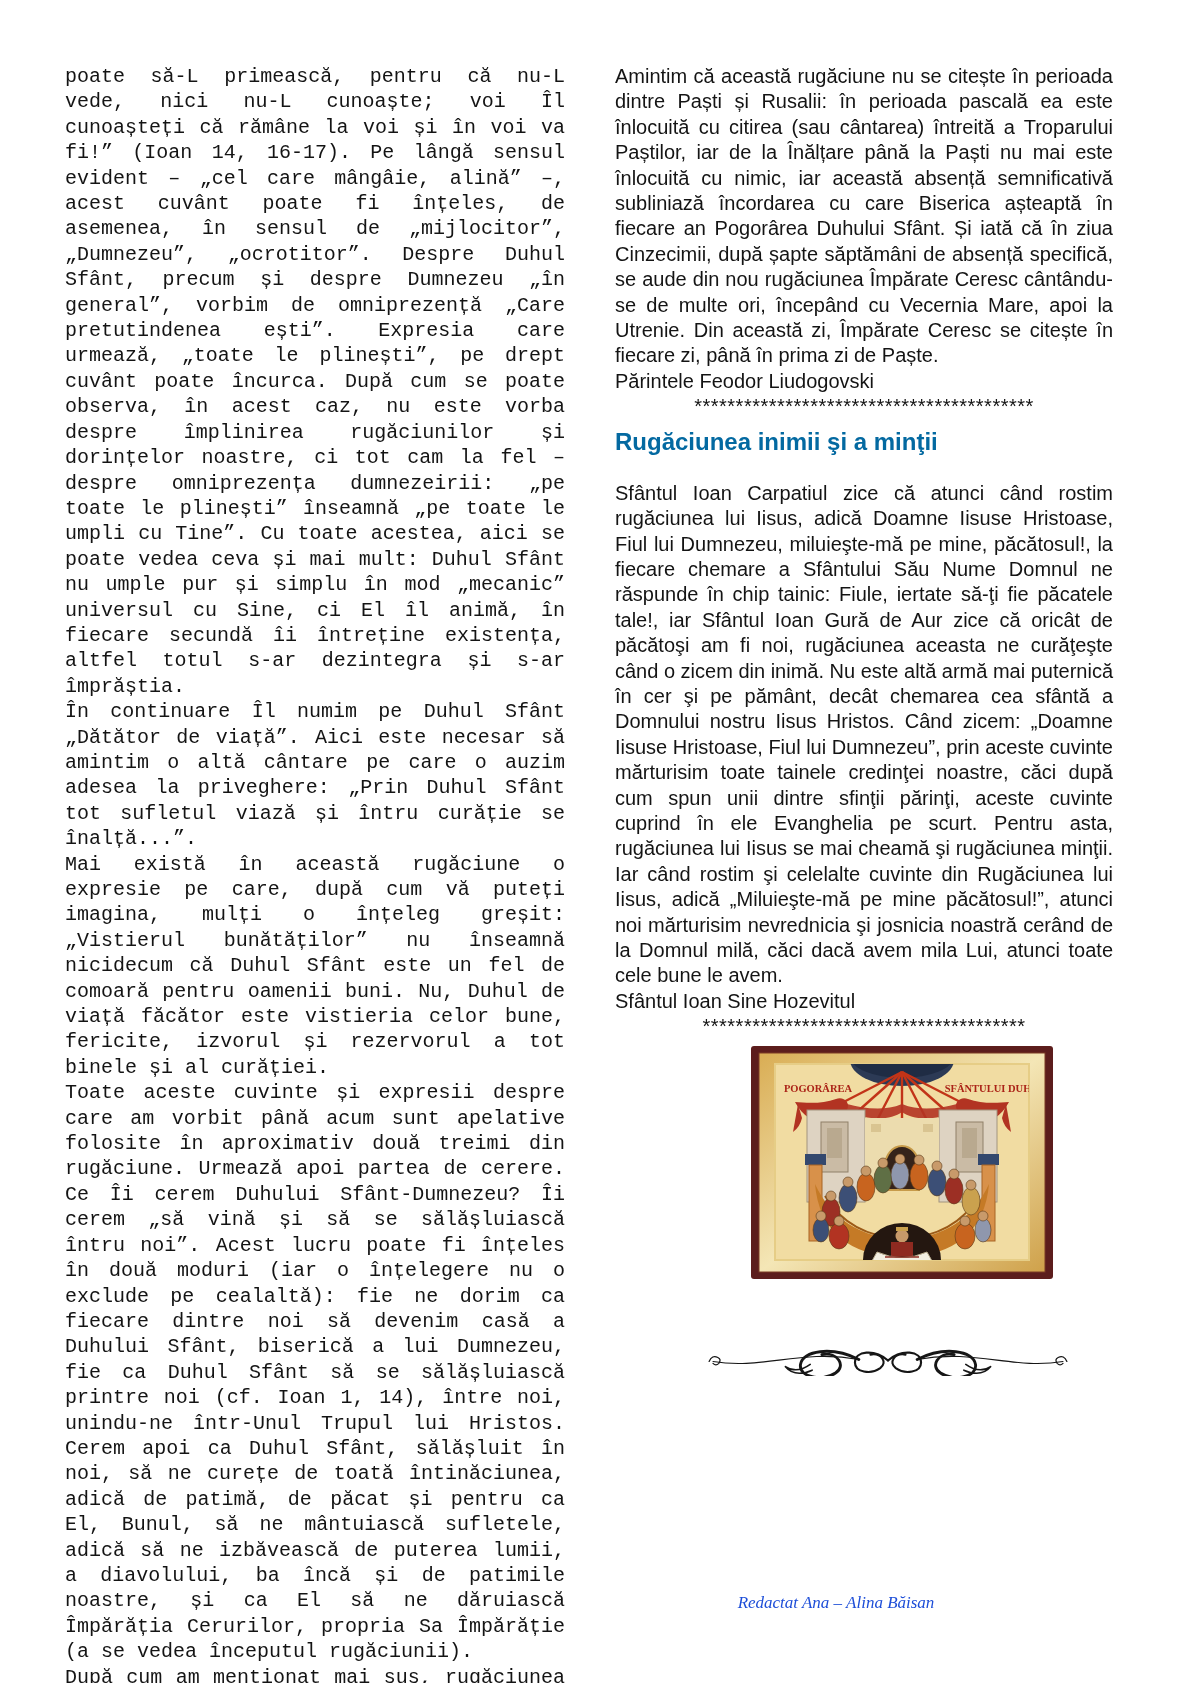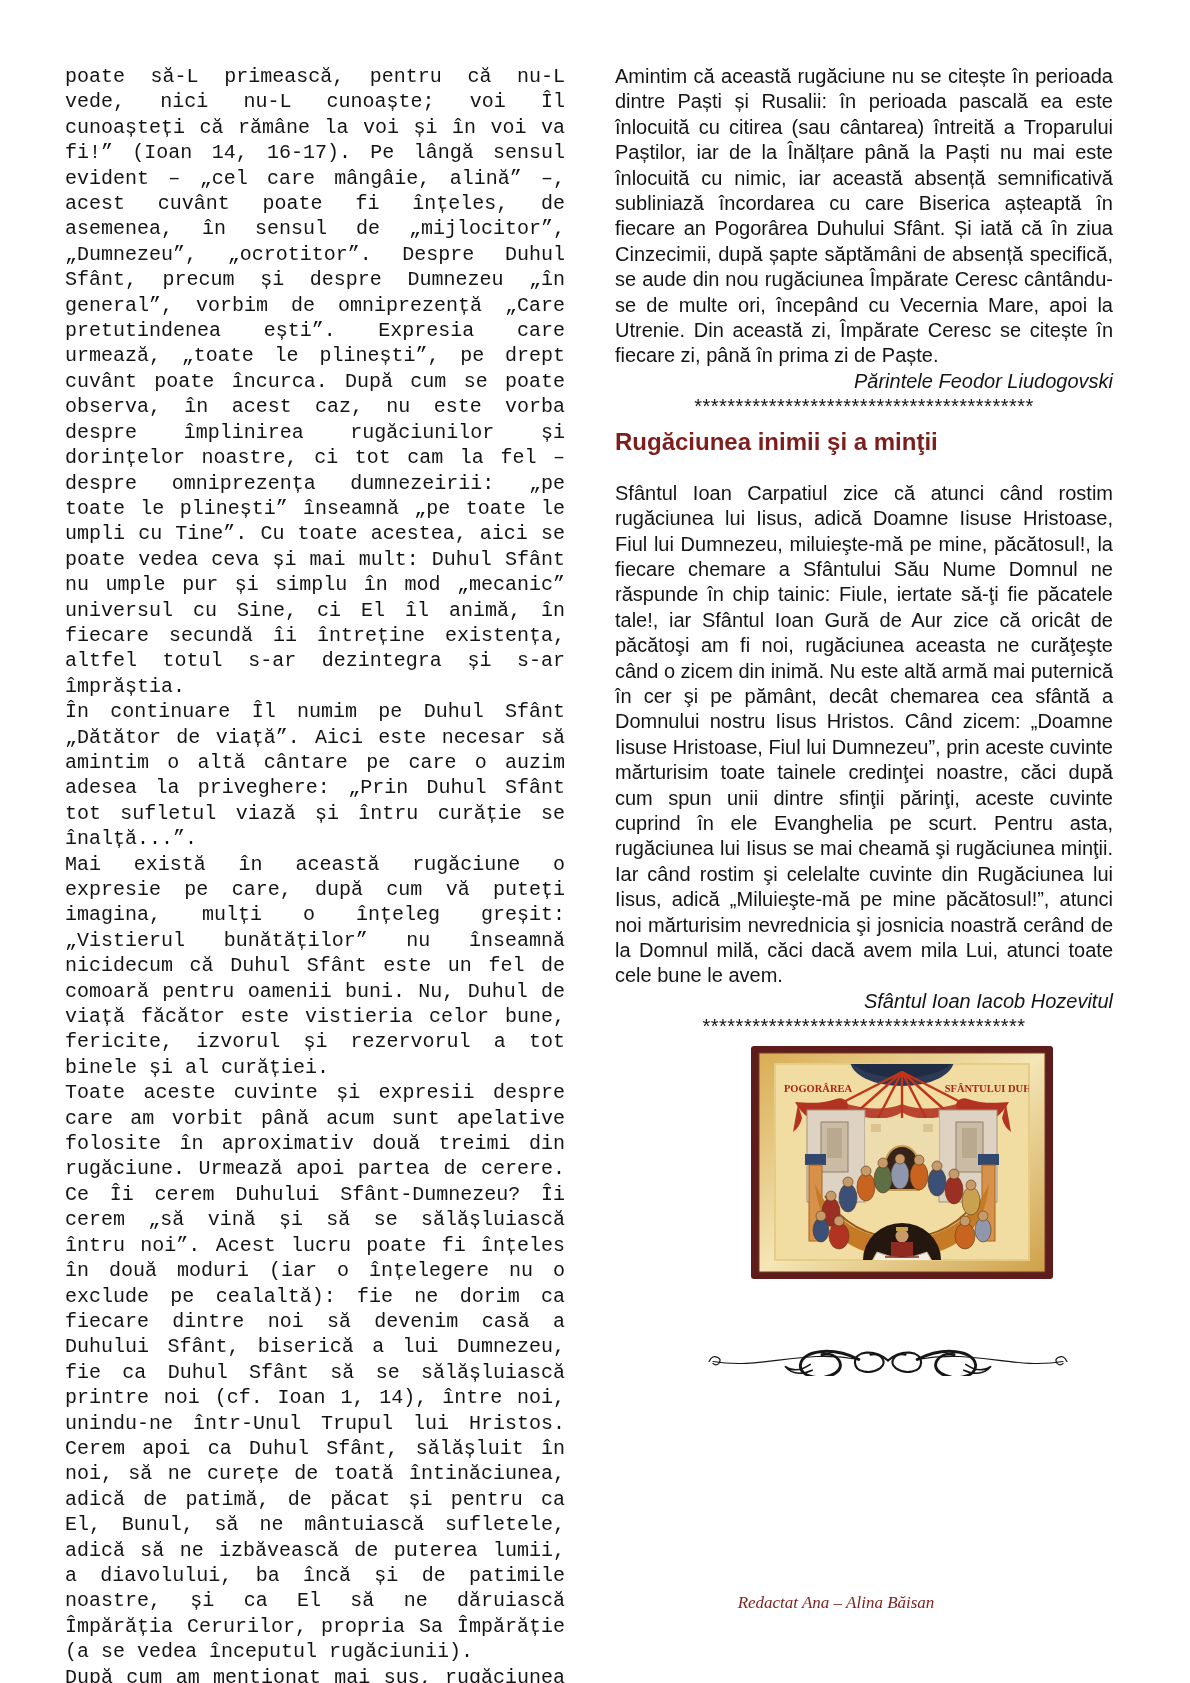--- a/index.html
+++ b/index.html
@@ -13,41 +13,41 @@
   }
   .column {
     position:absolute; top:64px;
     font-size:20px; line-height:25.4px;
     text-align:justify;
   }
   .col-left  { left:65px;  width:500px;font-family:Liberation Mono, monospace; }
   .col-right { left:615px; width:498px; }
   .para { margin:0; text-align:justify; }
   .attribution {
-    margin:0; font-style:italic; text-align:right;
+    margin:0; text-align:left;
   }
   .separator {
     margin:0; text-align:center; white-space:nowrap; overflow:hidden;
     letter-spacing:0.5px;
   }
   .section-heading {
     margin:7px 0 24px 0;
     font-size:24px; font-weight:bold; line-height:30px;
     text-align:left;
   }
   .flourish-wrap { margin:10px auto 0 auto; width:386px; }
   .flourish-wrap.right-pos { margin:4px 0 0 76px; width:394px; }
   .icon-wrap {
     margin:6px 0 0 136px;
     width:302px; height:291px;
   }
   .page-footer {
     position:absolute; top:1593px; left:587px; width:498px;
     font-family:"Liberation Serif", "DejaVu Serif", serif;
-    font-style:italic; font-size:17px; color:#7f1d1d;
+    font-style:italic; font-size:17px; color:#1d4ed8;
     text-align:center;
   }
   svg { display:block; }
 </style>
 </head>
 <body>
 
 <div class="column col-left">
   <p class="para">poate să-L primească, pentru că nu-L vede, nici nu-L cunoaște; voi Îl cunoașteți că rămâne la voi și în voi va fi!” (Ioan 14, 16-17). Pe lângă sensul evident – „cel care mângâie, alină” –, acest cuvânt poate fi înțeles, de asemenea, în sensul de „mijlocitor”, „Dumnezeu”, „ocrotitor”. Despre Duhul Sfânt, precum și despre Dumnezeu „în general”, vorbim de omniprezență „Care pretutindenea ești”. Expresia care urmează, „toate le plinești”, pe drept cuvânt poate încurca. După cum se poate observa, în acest caz, nu este vorba despre împlinirea rugăciunilor și dorințelor noastre, ci tot cam la fel – despre omniprezența dumnezeirii: „pe toate le plinești” înseamnă „pe toate le umpli cu Tine”. Cu toate acestea, aici se poate vedea ceva și mai mult: Duhul Sfânt nu umple pur și simplu în mod „mecanic” universul cu Sine, ci El îl animă, în fiecare secundă îi întreține existența, altfel totul s-ar dezintegra și s-ar împrăștia.</p>
   <p class="para">În continuare Îl numim pe Duhul Sfânt „Dătător de viață”. Aici este necesar să amintim o altă cântare pe care o auzim adesea la priveghere: „Prin Duhul Sfânt tot sufletul viază și întru curăție se înalță...”.</p>
@@ -69,23 +69,23 @@
         <path d="M280,24 q14,10 26,2 q-10,12 -28,4" stroke-width="1.6"></path>
       </g>
     </svg>
   </div>
 </div>
 
 <div class="column col-right">
   <p class="para">Amintim că această rugăciune nu se citește în perioada dintre Paști și Rusalii: în perioada pascală ea este înlocuită cu citirea (sau cântarea) întreită a Troparului Paștilor, iar de la Înălțare până la Paști nu mai este înlocuită cu nimic, iar această absență semnificativă subliniază încordarea cu care Biserica așteaptă în fiecare an Pogorârea Duhului Sfânt. Și iată că în ziua Cinzecimii, după șapte săptămâni de absență specifică, se aude din nou rugăciunea Împărate Ceresc cântându-se de multe ori, începând cu Vecernia Mare, apoi la Utrenie. Din această zi, Împărate Ceresc se citește în fiecare zi, până în prima zi de Paște.</p>
   <p class="attribution">Părintele Feodor Liudogovski</p>
   <p class="separator">*****************************************</p>
-  <h2 class="section-heading" style="color: #7f1d1d;">Rugăciunea inimii şi a minţii</h2>
+  <h2 class="section-heading" style="color: #0369a1;">Rugăciunea inimii şi a minţii</h2>
   <p class="para">Sfântul Ioan Carpatiul zice că atunci când rostim rugăciunea lui Iisus, adică Doamne Iisuse Hristoase, Fiul lui Dumnezeu, miluieşte-mă pe mine, păcătosul!, la fiecare chemare a Sfântului Său Nume Domnul ne răspunde în chip tainic: Fiule, iertate să-ţi fie păcatele tale!, iar Sfântul Ioan Gură de Aur zice că oricât de păcătoşi am fi noi, rugăciunea aceasta ne curăţeşte când o zicem din inimă. Nu este altă armă mai puternică în cer şi pe pământ, decât chemarea cea sfântă a Domnului nostru Iisus Hristos. Când zicem: „Doamne Iisuse Hristoase, Fiul lui Dumnezeu”, prin aceste cuvinte mărturisim toate tainele credinţei noastre, căci după cum spun unii dintre sfinţii părinţi, aceste cuvinte cuprind în ele Evanghelia pe scurt. Pentru asta, rugăciunea lui Iisus se mai cheamă şi rugăciunea minţii. Iar când rostim şi celelalte cuvinte din Rugăciunea lui Iisus, adică „Miluieşte-mă pe mine păcătosul!”, atunci noi mărturisim nevrednicia şi josnicia noastră cerând de la Domnul milă, căci dacă avem mila Lui, atunci toate cele bune le avem.</p>
-  <p class="attribution">Sfântul Ioan Iacob Hozevitul</p>
+  <p class="attribution">Sfântul Ioan Sine Hozevitul</p>
   <p class="separator">***************************************</p>
 
   <div class="icon-wrap">
     <svg viewBox="0 0 302 233" width="302" height="233" aria-hidden="true">
       <defs>
         <linearGradient id="mat" x1="0" y1="0" x2="1" y2="1">
           <stop offset="0" stop-color="#d9ad54"></stop>
           <stop offset="0.5" stop-color="#f4e6b6"></stop>
           <stop offset="1" stop-color="#cfa14a"></stop>
         </linearGradient>

